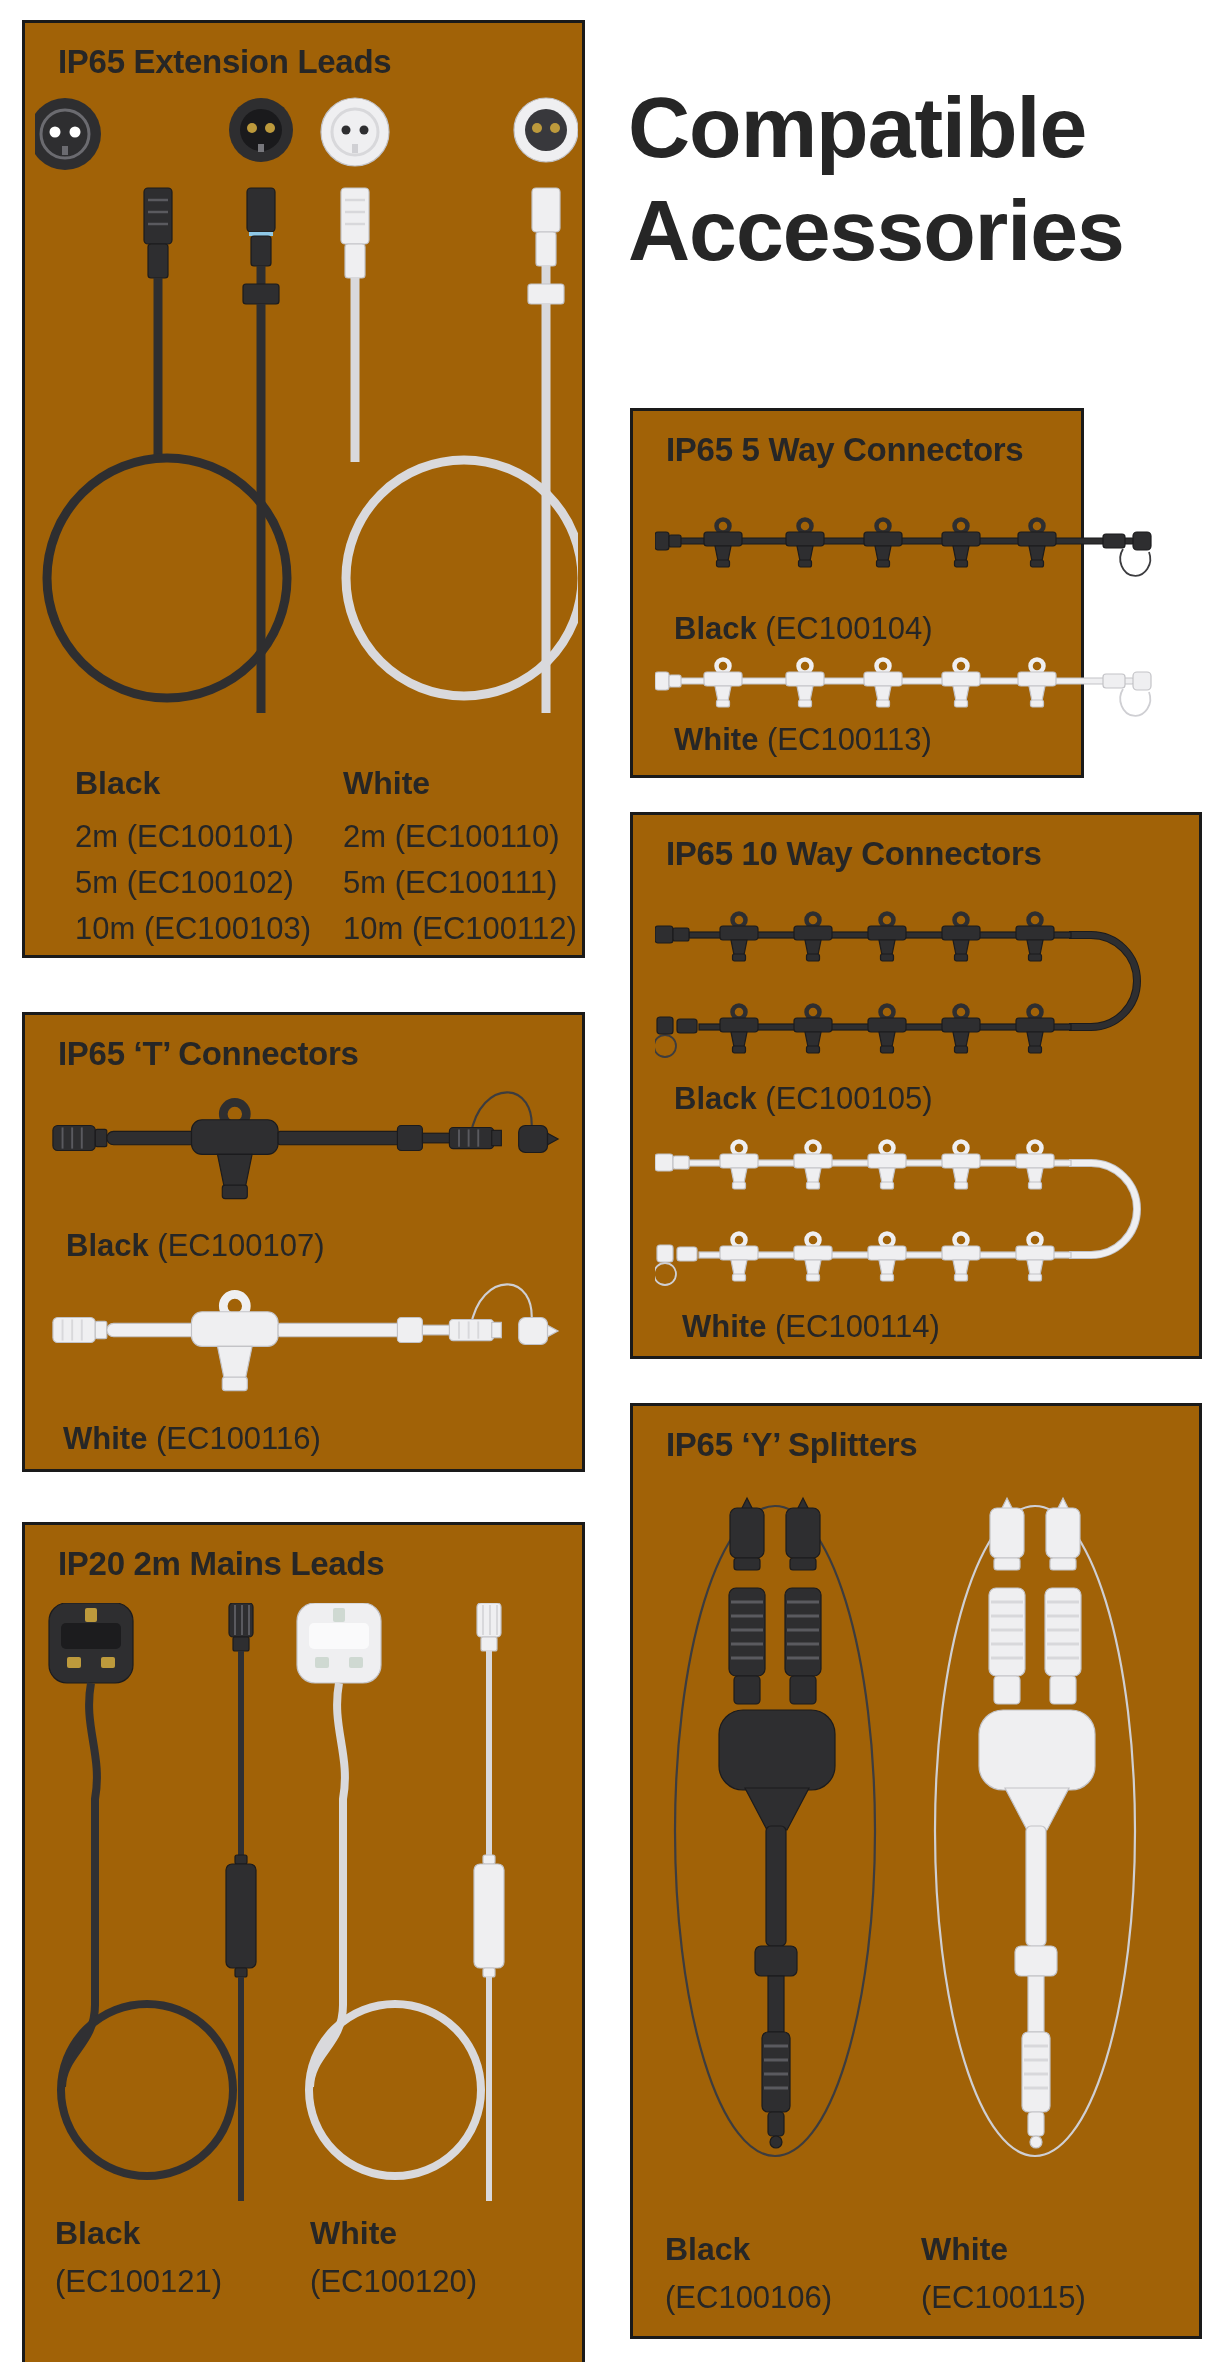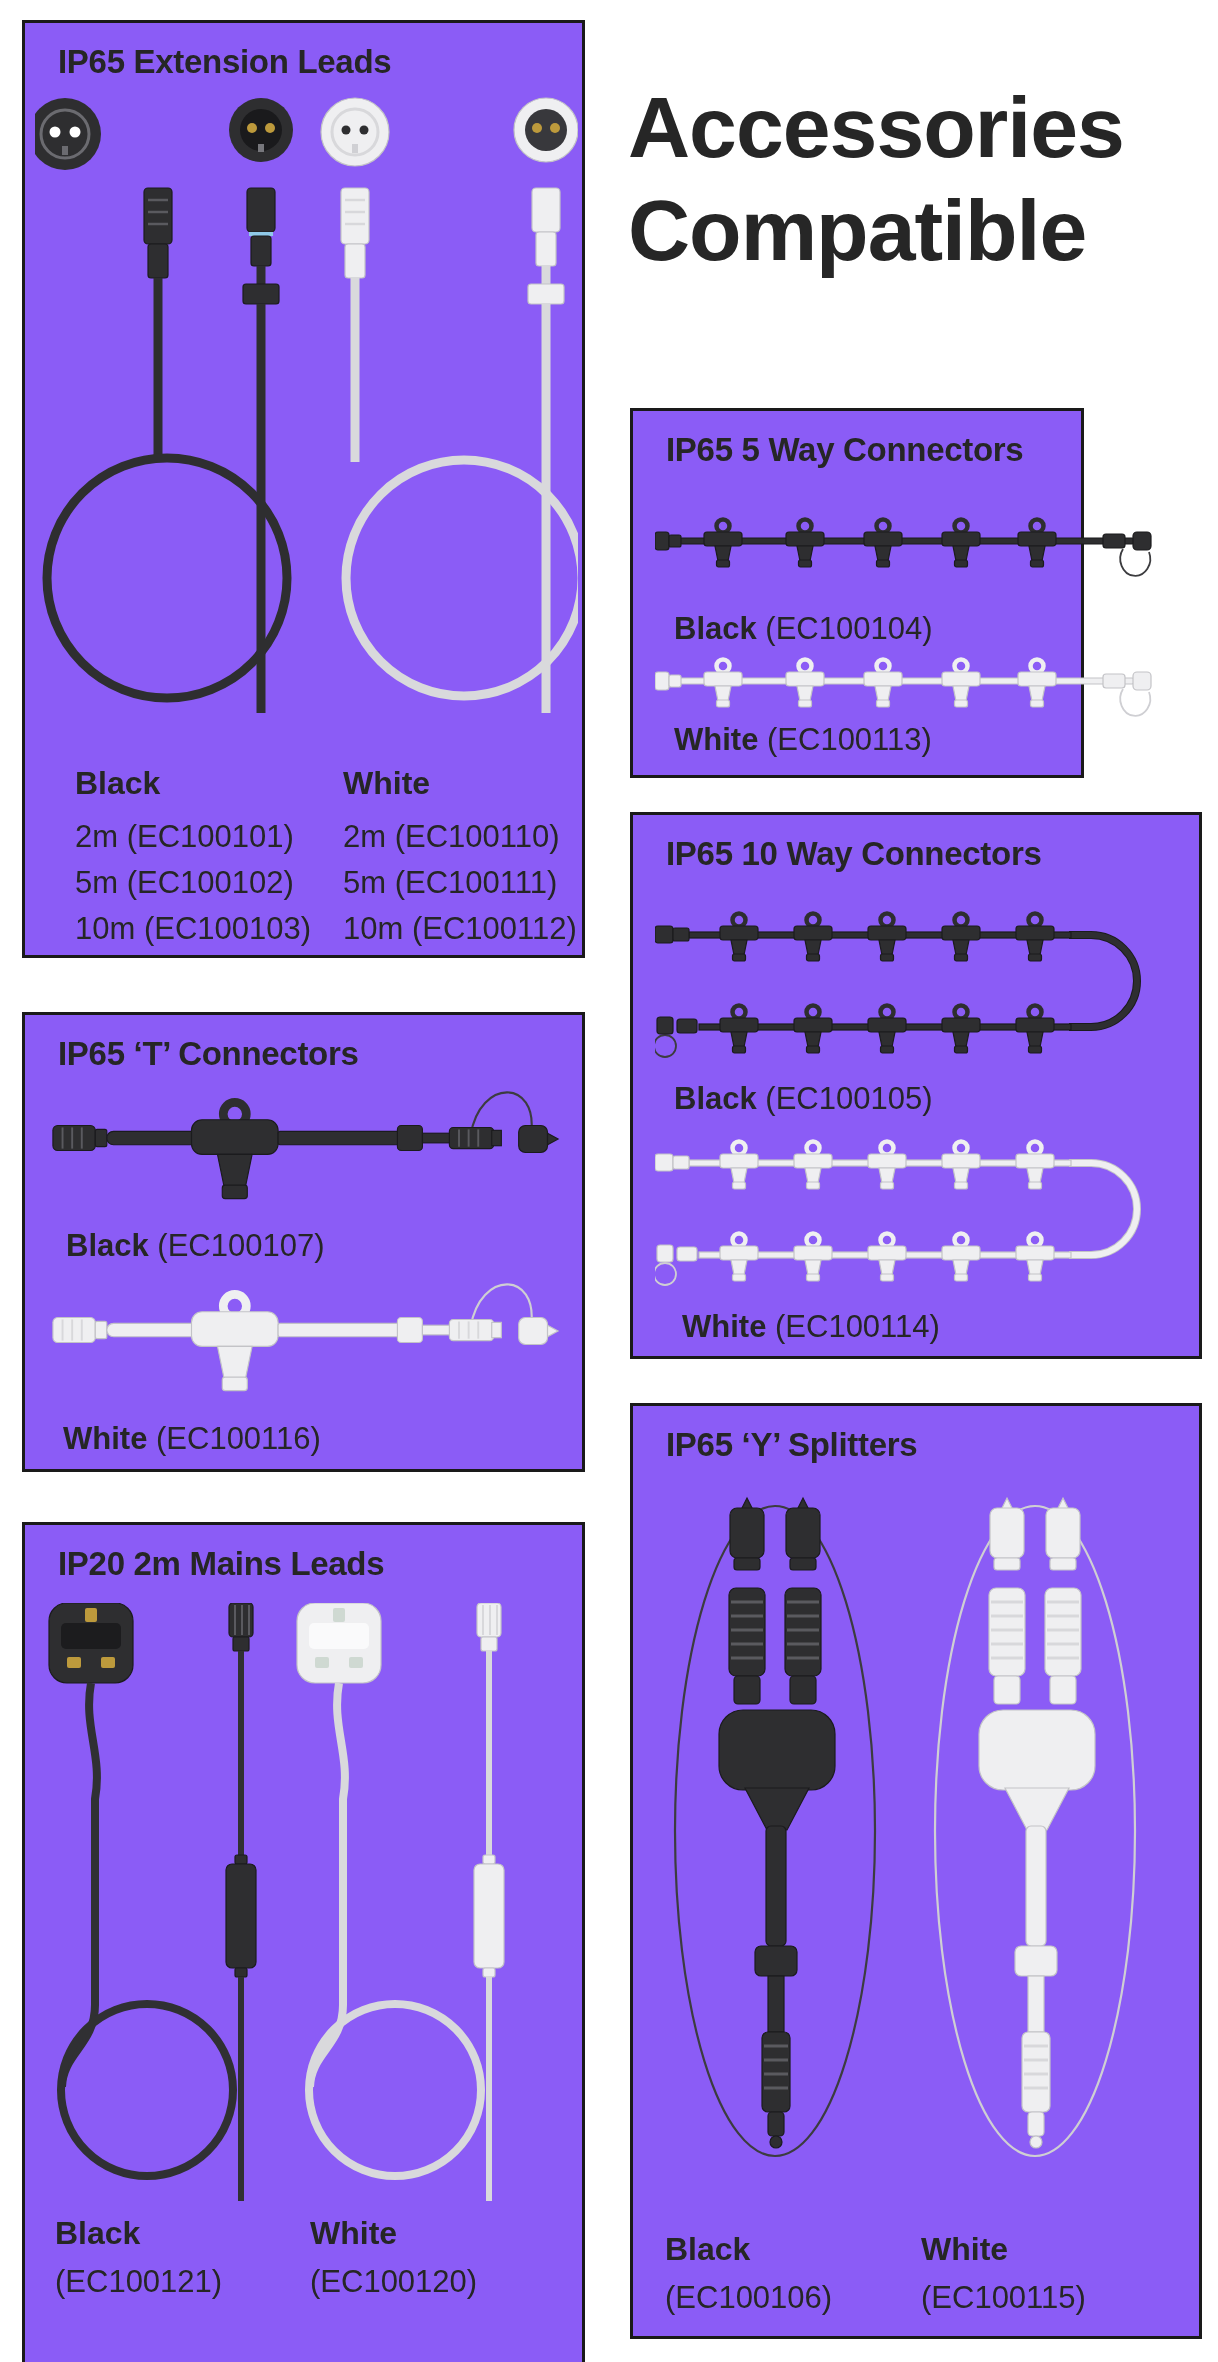--- a/index.html
+++ b/index.html
@@ -1,21 +1,21 @@
 <!DOCTYPE html>
 <html><head>
 <meta charset="utf-8">
 <style>
   html,body{margin:0;padding:0}
   body{
     width:1218px;height:2362px;position:relative;background:#ffffff;
     font-family:"Liberation Sans",sans-serif;color:#262626;overflow:hidden;
   }
   .box{
-    position:absolute;border:3px solid #1a1a1a;background:#8b5cf6;box-sizing:border-box;
+    position:absolute;border:3px solid #1a1a1a;background:#a16207;box-sizing:border-box;
   }
   .box h2{
     position:absolute;left:33px;top:20px;margin:0;
     font-size:33px;font-weight:700;letter-spacing:-.3px;white-space:nowrap;
   }
   .main-title{
     position:absolute;left:628px;top:76px;width:585px;
     font-size:86px;font-weight:700;line-height:1.2;letter-spacing:-1px;margin:0;
   }
   .variant{position:absolute;margin:8px;font-size:31px;white-space:nowrap}
@@ -224,22 +224,22 @@
   </div>
   <div class="col" style="left:318px;top:742px">
     <p class="cname">White</p>
     <p class="citem">2m (EC100110)</p>
     <p class="citem">5m (EC100111)</p>
     <p class="citem">10m (EC100112)</p>
   </div>
 </section>
 
 <h1 class="main-title">
+  <span style="display:block">Compatible</span>
   <span style="display:block">Accessories</span>
-  <span style="display:block">Compatible</span>
 </h1>
 
 <section class="box" style="left:630px;top:408px;width:454px;height:370px">
   <h2>IP65 5 Way Connectors</h2>
   <svg class="illus blk" style="left:22px;top:92px" width="520" height="78" viewBox="0 0 520 78">
       <use href="#w5"></use>
     </svg>
   <p class="variant" style="left:33px;top:192px">
     <b>Black</b>
     <span>(EC100104)</span>

